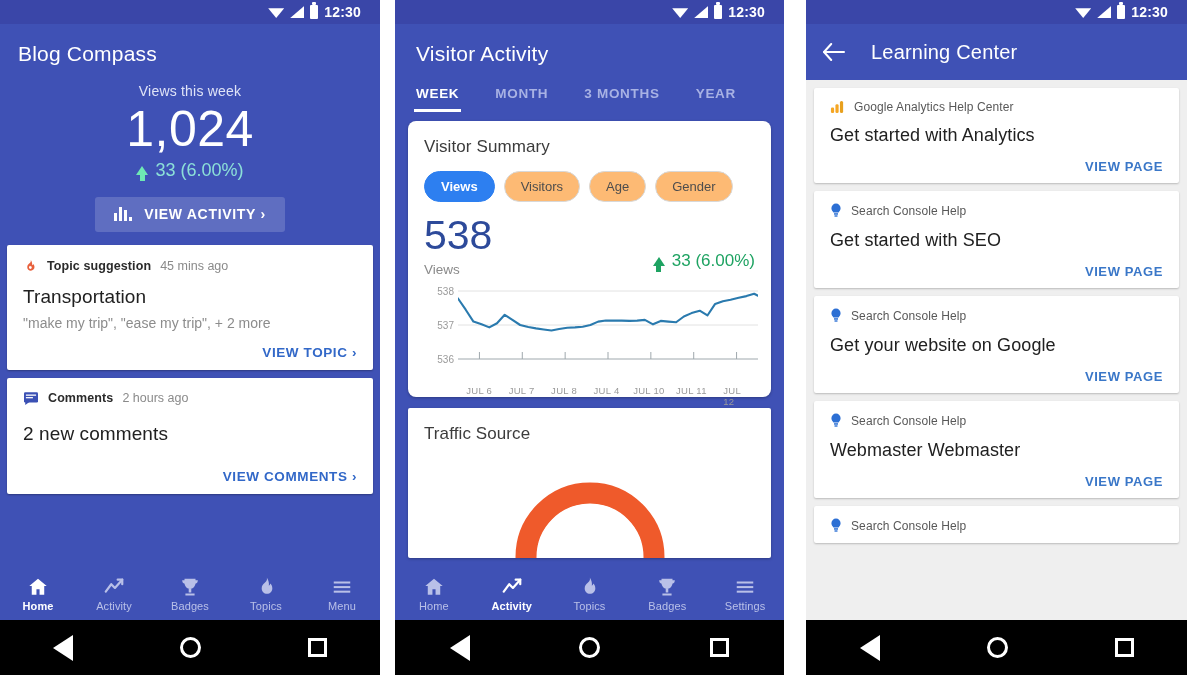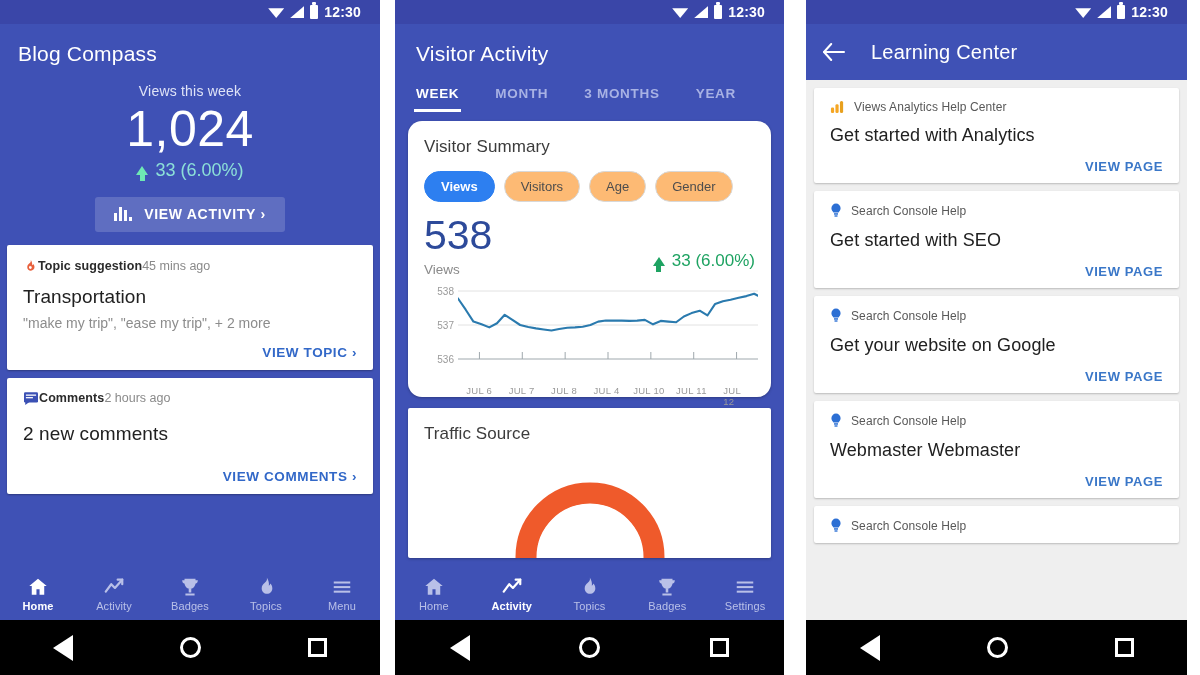--- a/index.html
+++ b/index.html
@@ -168,21 +168,21 @@
   .bars-ico i:nth-child(4){height:4px;}
 
   .feed { margin-top: 13px; padding: 0 7px; }
   .card {
     background: #ffffff;
     border-radius: 2px;
     box-shadow: 0 1px 2px rgba(0,0,0,.30);
     padding: 13px 16px 10px 16px;
     margin-bottom: 8px;
   }
-  .card-meta { display: flex; align-items: center; gap: 0; }
+  .card-meta { display: flex; align-items: center; gap: 9px; }
   .card-meta-label { font-size: 12.5px; color: #2b2b2b; font-weight: bold; letter-spacing: .1px;}
   .card-meta-time { font-size: 12.5px; color: #8a8a8a; }
   .card-title { font-size: 19px; color: #212121; margin-top: 11px; letter-spacing: .1px;}
   .card-sub { font-size: 14px; color: #8c8c8c; margin-top: 7px; }
   .card-action {
     text-align: right; margin-top: 14px;
     font-size: 13.5px; font-weight: bold; color: #3268c8;
     letter-spacing: .6px; cursor: pointer;
   }
   .flame-ico { width: 15px; height: 17px; display:block; }
@@ -202,21 +202,21 @@
     font-size: 13.5px; letter-spacing: .7px; font-weight: bold;
     color: #a8b2e4; padding-bottom: 11px; position: relative; cursor: pointer;
   }
   .tab.active { color: #ffffff; }
   .tab.active::after {
     content: ""; position: absolute; left: -2px; right: -2px; bottom: 0;
     height: 3px; background: #ffffff;
   }
   .p2-scroll { background: #3f51b5; padding: 9px 13px 0 13px; height: 100%; }
   .wcard {
-    background: #ffffff; border-radius: 14px;
+    background: #ffffff; border-radius: 8px;
     box-shadow: 0 1px 3px rgba(0,0,0,.28);
     padding: 16px 16px 12px 16px;
   }
   .wcard-title { font-size: 17px; color: #3c3c3c; letter-spacing: .1px; }
   .chips { display: flex; gap: 9px; margin-top: 14px; }
   .chip {
     height: 31px; padding: 0 16px;
     border: 1px solid #d8d8d8; border-radius: 16px;
     display: flex; align-items: center;
     font-size: 13px; color: #4d4d4d; background: #fdba74; cursor: pointer;
@@ -535,21 +535,21 @@
     </div>
 
     <div class="p3-list">
       <div class="lc-card">
         <div class="lc-meta">
           <svg class="ga-ico" viewBox="0 0 16 14">
             <rect x="1" y="7.5" width="3.4" height="6" rx="1.4" fill="#f5a623"></rect>
             <rect x="5.8" y="4" width="3.4" height="9.5" rx="1.5" fill="#f5a623"></rect>
             <rect x="10.6" y="0.5" width="3.4" height="13" rx="1.6" fill="#e8a01e"></rect>
           </svg>
-          <span class="lc-src">Views Analytics Help Center</span>
+          <span class="lc-src">Google Analytics Help Center</span>
         </div>
         <div class="lc-title">Get started with Analytics</div>
         <div class="lc-action">VIEW PAGE</div>
       </div>
 
       <div class="lc-card">
         <div class="lc-meta">
           <svg class="bulb-ico" viewBox="0 0 12 16">
             <path d="M6 0.6A4.6 4.6 0 0 0 1.4 5.2c0 2 1.3 3 2 4.2h5.2c.7-1.2 2-2.2 2-4.2A4.6 4.6 0 0 0 6 .6z" fill="#2c6fd4"></path>
             <rect x="4" y="10.2" width="4" height="1.5" fill="#2c6fd4"></rect>

